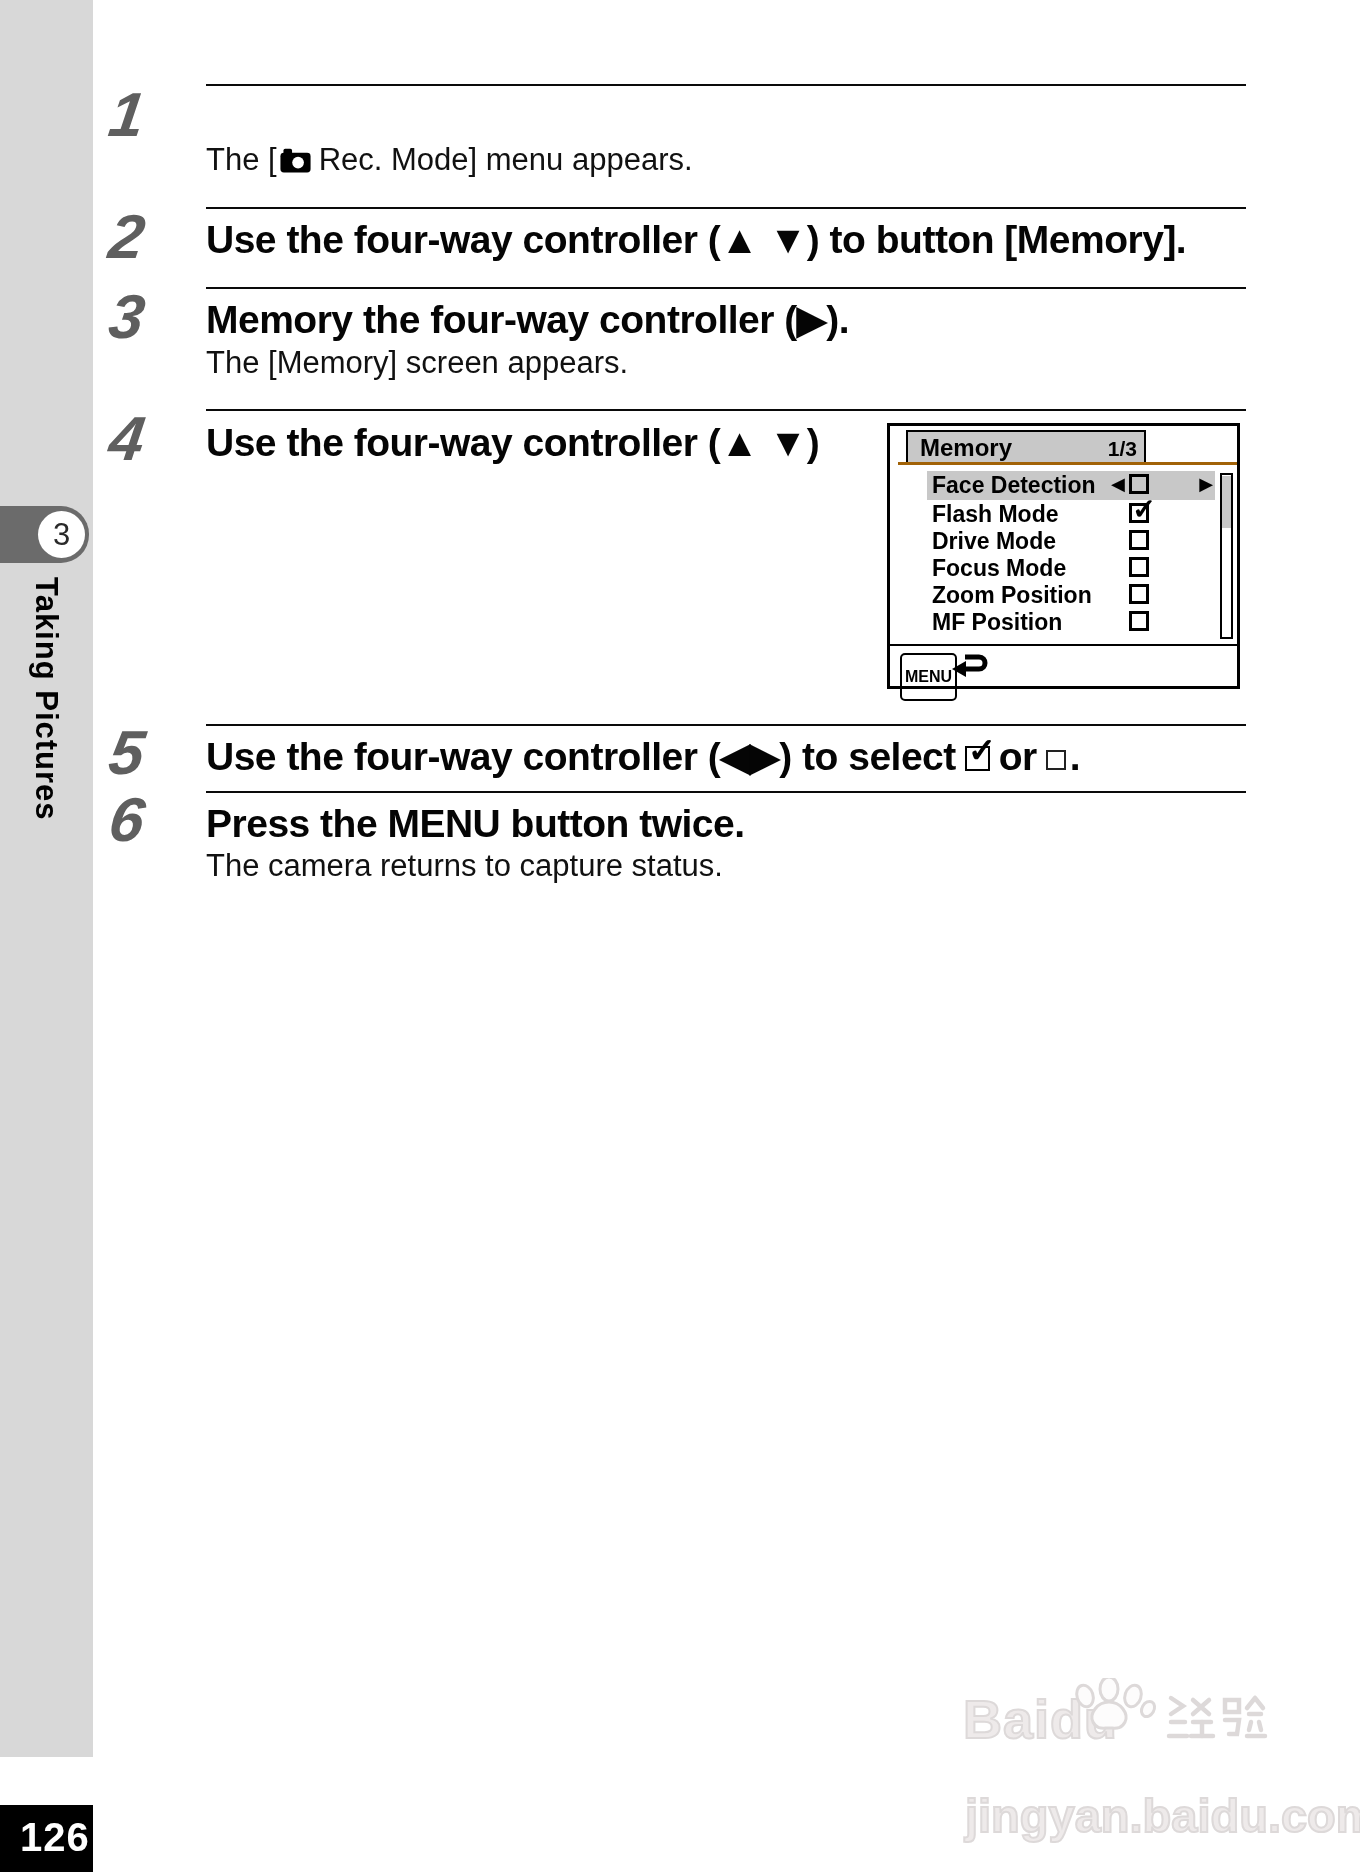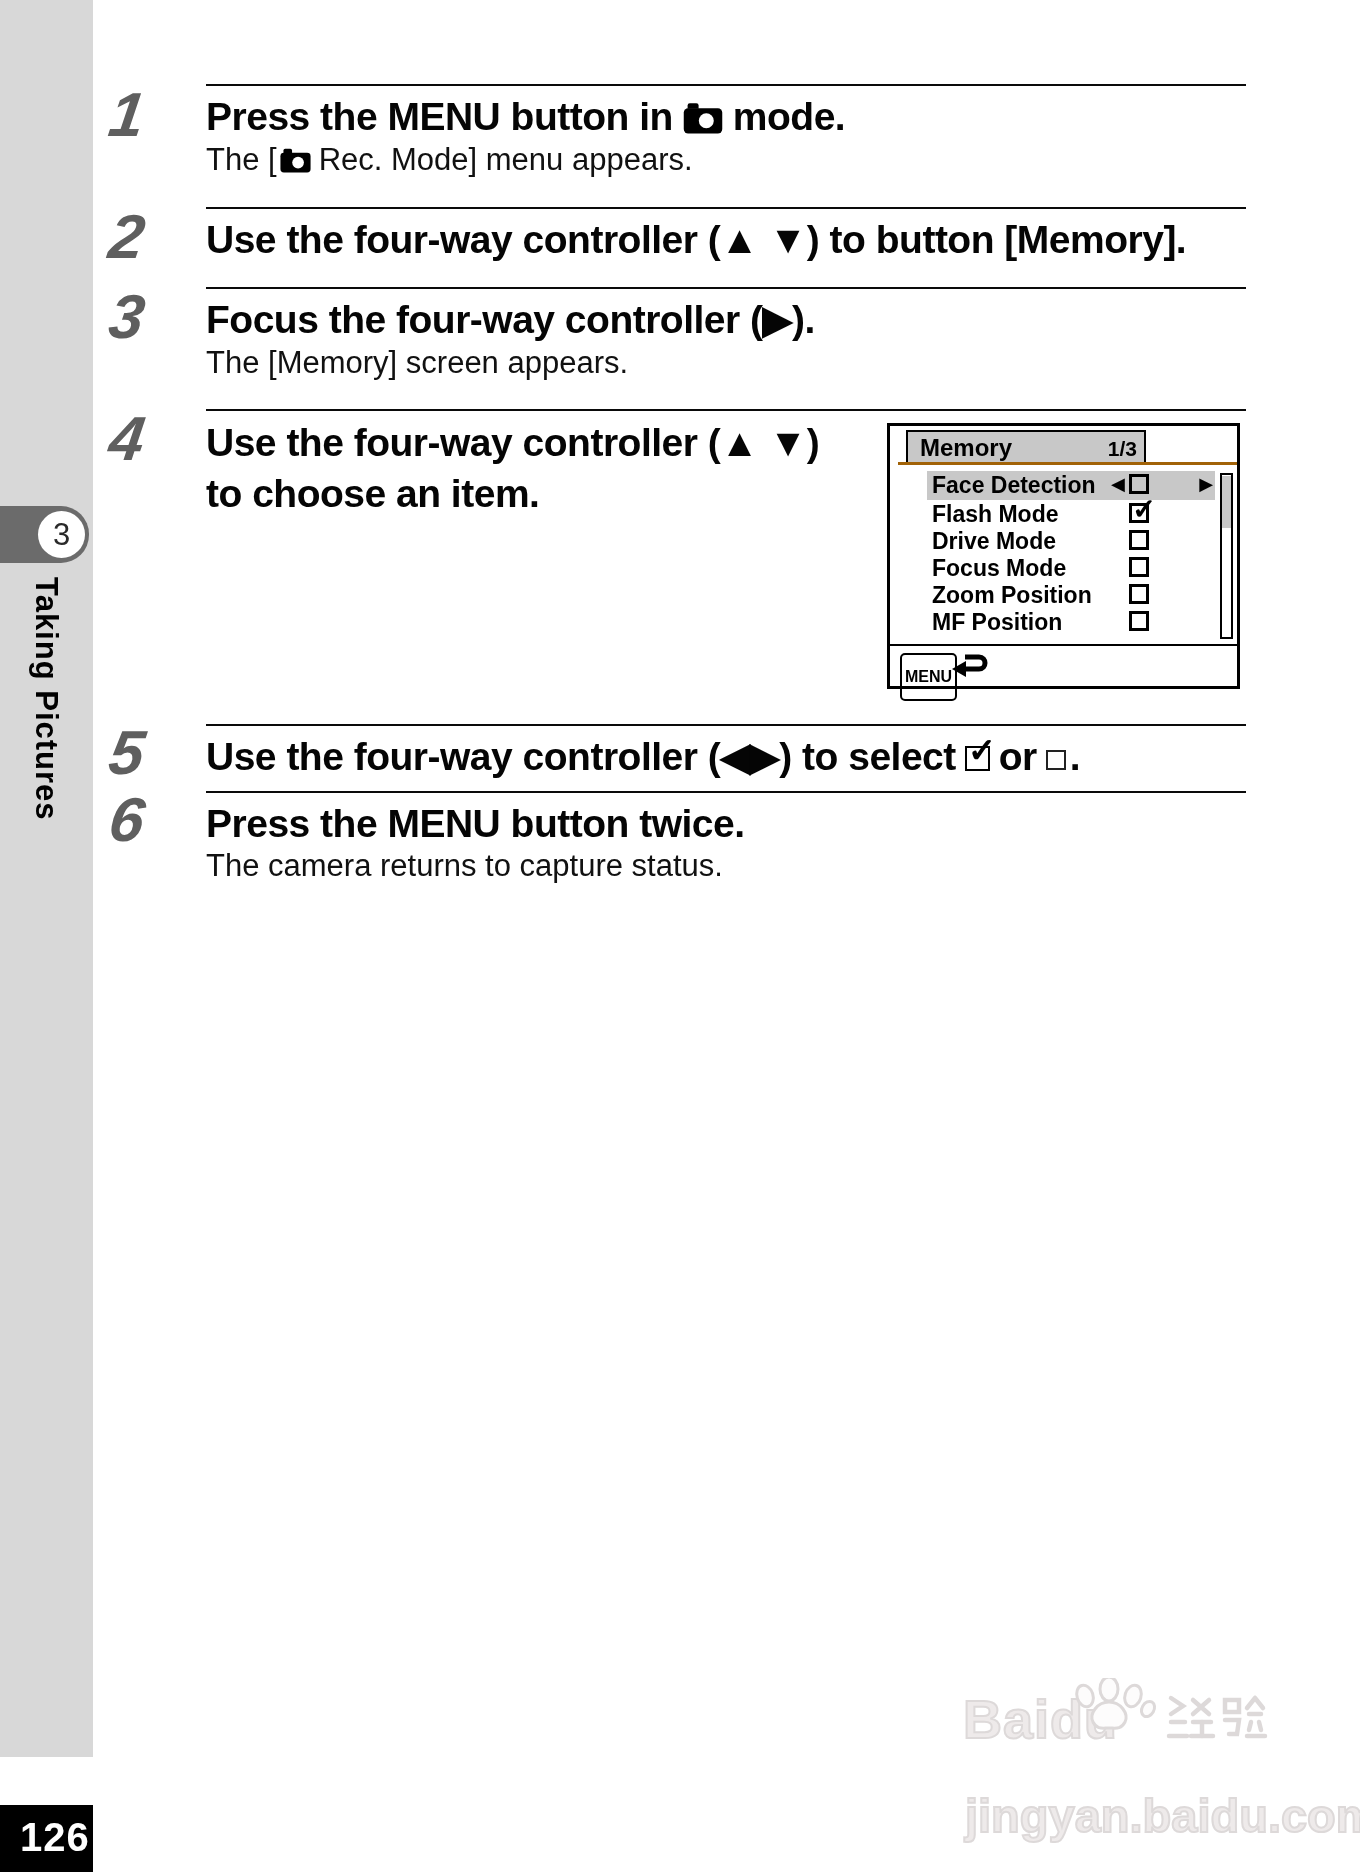--- a/index.html
+++ b/index.html
@@ -104,49 +104,41 @@
       </div>
     </div>
     <div class="vertical-title">Taking Pictures</div>
   </div>
   <div class="page-number-box">
     <span class="page-number">126</span>
   </div>
 
   <div class="step-rule" style="top:84px"></div>
   <div class="step-num" style="top:84px">1</div>
-  <div class="step-h" style="top:94px">
-    <span>Press the MENU button in</span><svg class="cam-icon" viewBox="0 0 36 30">
-        <path d="M4 7 L4 4 Q4 2 6 2 L12 2 Q14 2 14 4 L14 7 Z" fill="#000"></path>
-        <rect x="0.5" y="6.5" width="35" height="23" rx="4" fill="#000"></rect>
-        <circle cx="21" cy="18" r="6.8" fill="#fff"></circle>
-      </svg><span>mode.</span>
-  </div>
   <div class="step-sub" style="top:142px">
     <span>The [</span><svg class="cam-icon-sm" viewBox="0 0 36 30">
         <path d="M4 7 L4 4 Q4 2 6 2 L12 2 Q14 2 14 4 L14 7 Z" fill="#000"></path>
         <rect x="0.5" y="6.5" width="35" height="23" rx="4" fill="#000"></rect>
         <circle cx="21" cy="18" r="6.8" fill="#fff"></circle>
       </svg><span>Rec. Mode] menu appears.</span>
   </div>
 
   <div class="step-rule" style="top:207px"></div>
   <div class="step-num" style="top:206px">2</div>
   <div class="step-h" style="top:217px">Use the four-way controller (▲ ▼) to button [Memory].</div>
 
   <div class="step-rule" style="top:287px"></div>
   <div class="step-num" style="top:286px">3</div>
-  <div class="step-h" style="top:297px">Focus the four-way controller (▶).</div>
+  <div class="step-h" style="top:297px">Memory the four-way controller (▶).</div>
   <div class="step-sub" style="top:345px">The [Memory] screen appears.</div>
 
   <div class="step-rule" style="top:409px"></div>
   <div class="step-num" style="top:408px">4</div>
   <div class="step-h" style="top:417px">
     <span class="h-line">Use the four-way controller (▲ ▼)</span>
-    <span class="h-line">to choose an item.</span>
   </div>
 
   <div class="camera-screen">
     <div class="screen-header">
       <div class="screen-tab">
         <span class="screen-title">Memory</span>
         <span class="screen-page">1/3</span>
       </div>
     </div>
 

